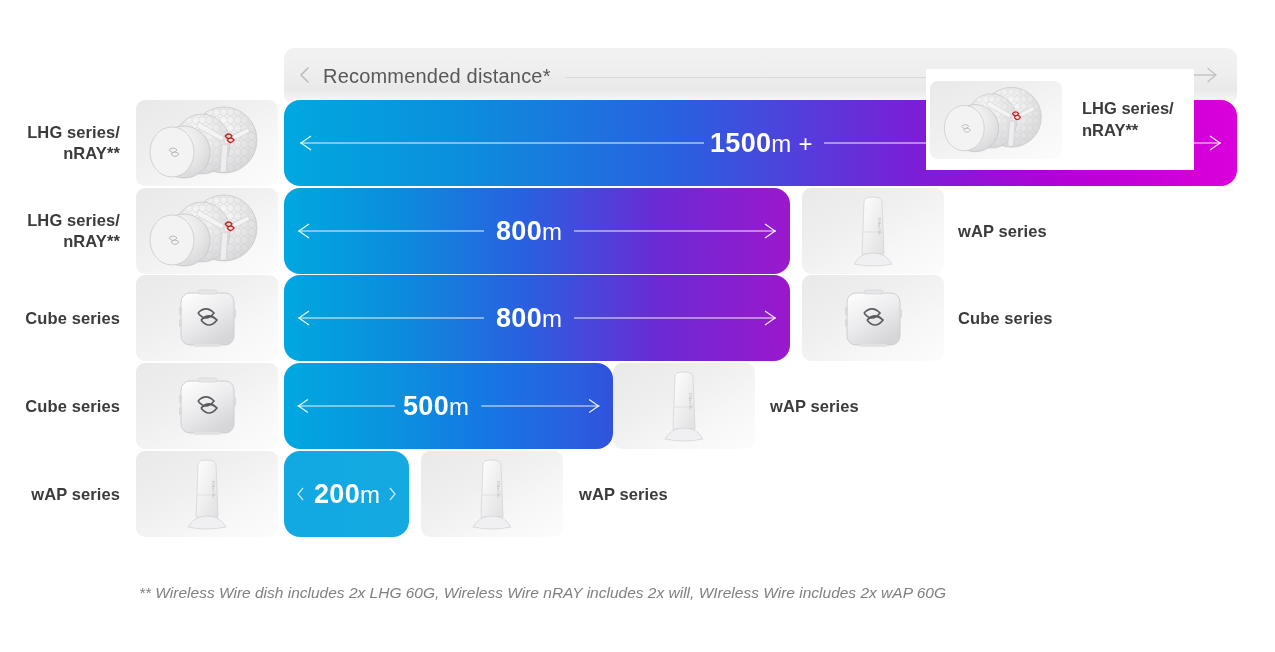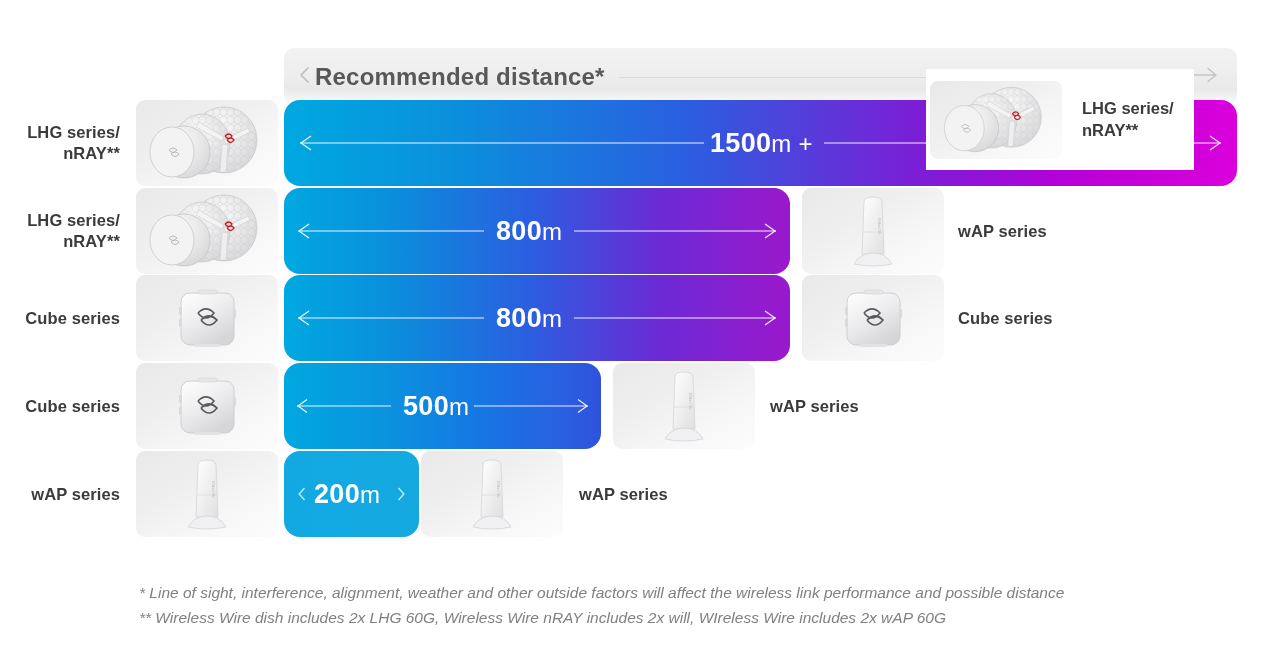--- a/index.html
+++ b/index.html
@@ -39,25 +39,25 @@
     display: flex;
     align-items: center;
     padding: 0 18px 0 14px;
   }
   .hdr-chevron-left,
   .hdr-arrow-right {
     flex: 0 0 auto;
     display: block;
   }
   .hdr-title {
-    font-size: 24px;
+    font-size: 20px;
     color: #58585a;
-    font-weight: 700;
+    font-weight: 400;
     letter-spacing: .2px;
-    margin-left: 4px;
+    margin-left: 12px;
     white-space: nowrap;
   }
   .hdr-rule {
     flex: 1 1 auto;
     height: 1px;
     background: #d9d9d9;
     margin: 0 6px 0 14px;
     position: relative;
     top: 1px;
   }
@@ -374,21 +374,21 @@
         <rect x="45" y="18" width="53" height="52" rx="9" fill="url(#cubeG)" stroke="#cbcbce" stroke-width="0.9"></rect>
         <rect x="62" y="15" width="19" height="4" rx="2" fill="#e6e6e8" stroke="#d2d2d5" stroke-width="0.6"></rect>
         <rect x="43" y="32" width="3" height="8" rx="1.2" fill="#dadadd"></rect>
         <rect x="43" y="44" width="3" height="8" rx="1.2" fill="#dadadd"></rect>
         <rect x="97" y="34" width="3" height="9" rx="1.2" fill="#dadadd"></rect>
         <path d="M62 38 q8 -8 16 0 q-8 10 -16 0 M65 45 q8 -8 16 0 q-8 10 -16 0" fill="none" stroke="#5a5a5d" stroke-width="1.7"></path>
         <rect x="58" y="69" width="27" height="3" rx="1.4" fill="#e2e2e5"></rect>
       </svg>
     </div>
 
-    <div class="bar" style="left:284px; width:317px;">
+    <div class="bar" style="left:284px; width:317px;padding-left:12px;">
       <div style="position:absolute;inset:0;background:linear-gradient(90deg,#00A8E0 0%,#0a93de 32%,#1676e4 62%,#2A5FE0 88%,#2f52dd 100%);"></div>
       <svg class="bar-arrow" viewBox="0 0 317 86" preserveAspectRatio="none">
         <line x1="13" y1="43" x2="107" y2="43" stroke="#ffffff" stroke-width="1.1" opacity="0.9"></line>
         <polyline points="23,36.5 14,43 23,49.5" fill="none" stroke="#ffffff" stroke-width="1.2" opacity="0.9"></polyline>
         <line x1="190" y1="43" x2="304" y2="43" stroke="#ffffff" stroke-width="1.1" opacity="0.9"></line>
         <polyline points="294,36.5 303,43 294,49.5" fill="none" stroke="#ffffff" stroke-width="1.2" opacity="0.9"></polyline>
       </svg>
       <div class="bar-label" style="left:119px;">
         <span class="num">500</span><span class="unit">m</span>
       </div>
@@ -411,21 +411,21 @@
 
     <div class="device" style="left:136px;">
       <svg width="142" height="86" viewBox="0 0 142 86">
         <path d="M62 14 q0 -5 9 -5 q9 0 9 5 L82 66 L60 66 Z" fill="url(#wapG)" stroke="#d4d4d7" stroke-width="0.8"></path>
         <line x1="61" y1="44" x2="81" y2="44" stroke="#dcdcdf" stroke-width="0.8"></line>
         <path d="M52 76 q6 -11 19 -11 q13 0 19 11 q-19 4 -38 0 Z" fill="#f0f0f2" stroke="#d4d4d7" stroke-width="0.8"></path>
         <text x="76" y="30" font-size="4.4" fill="#c0c0c3" transform="rotate(90 76 30)" font-family="Liberation Sans, sans-serif">MikroTik</text>
       </svg>
     </div>
 
-    <div class="bar" style="left:284px; width:135px;">
+    <div class="bar" style="left:284px; width:125px;">
       <div style="position:absolute;inset:0;background:linear-gradient(90deg,#12a8e2 0%,#14a9e0 100%);"></div>
       <svg class="bar-arrow" viewBox="0 0 125 86" preserveAspectRatio="none">
         <polyline points="19,37 14,43 19,49" fill="none" stroke="#ffffff" stroke-width="1.3" opacity="0.75"></polyline>
         <polyline points="106,37 111,43 106,49" fill="none" stroke="#ffffff" stroke-width="1.3" opacity="0.75"></polyline>
       </svg>
       <div class="bar-label" style="left:30px;">
         <span class="num">200</span><span class="unit">m</span>
       </div>
     </div>
 
@@ -457,17 +457,16 @@
         <path d="M89 36 q4 -4 7 0 q-3 5 -7 0 M91 40 q4 -4 7 0 q-3 5 -7 0" fill="none" stroke="#cc2222" stroke-width="1.4"></path>
       </svg>
     </div>
     <div class="overlay-text">
       <span>LHG series/</span><br>
       <span>nRAY**</span>
     </div>
   </div>
 
   <div class="footnotes">
-    <div class="footnote">* Line of sight, interference, alignment, weather and other outside factors will affect the wireless link performance and possible distance</div>
     <div class="footnote">** Wireless Wire dish includes 2x LHG 60G, Wireless Wire nRAY includes 2x will, WIreless Wire includes 2x wAP 60G</div>
   </div>
 
 </div>
 
 </body></html>

